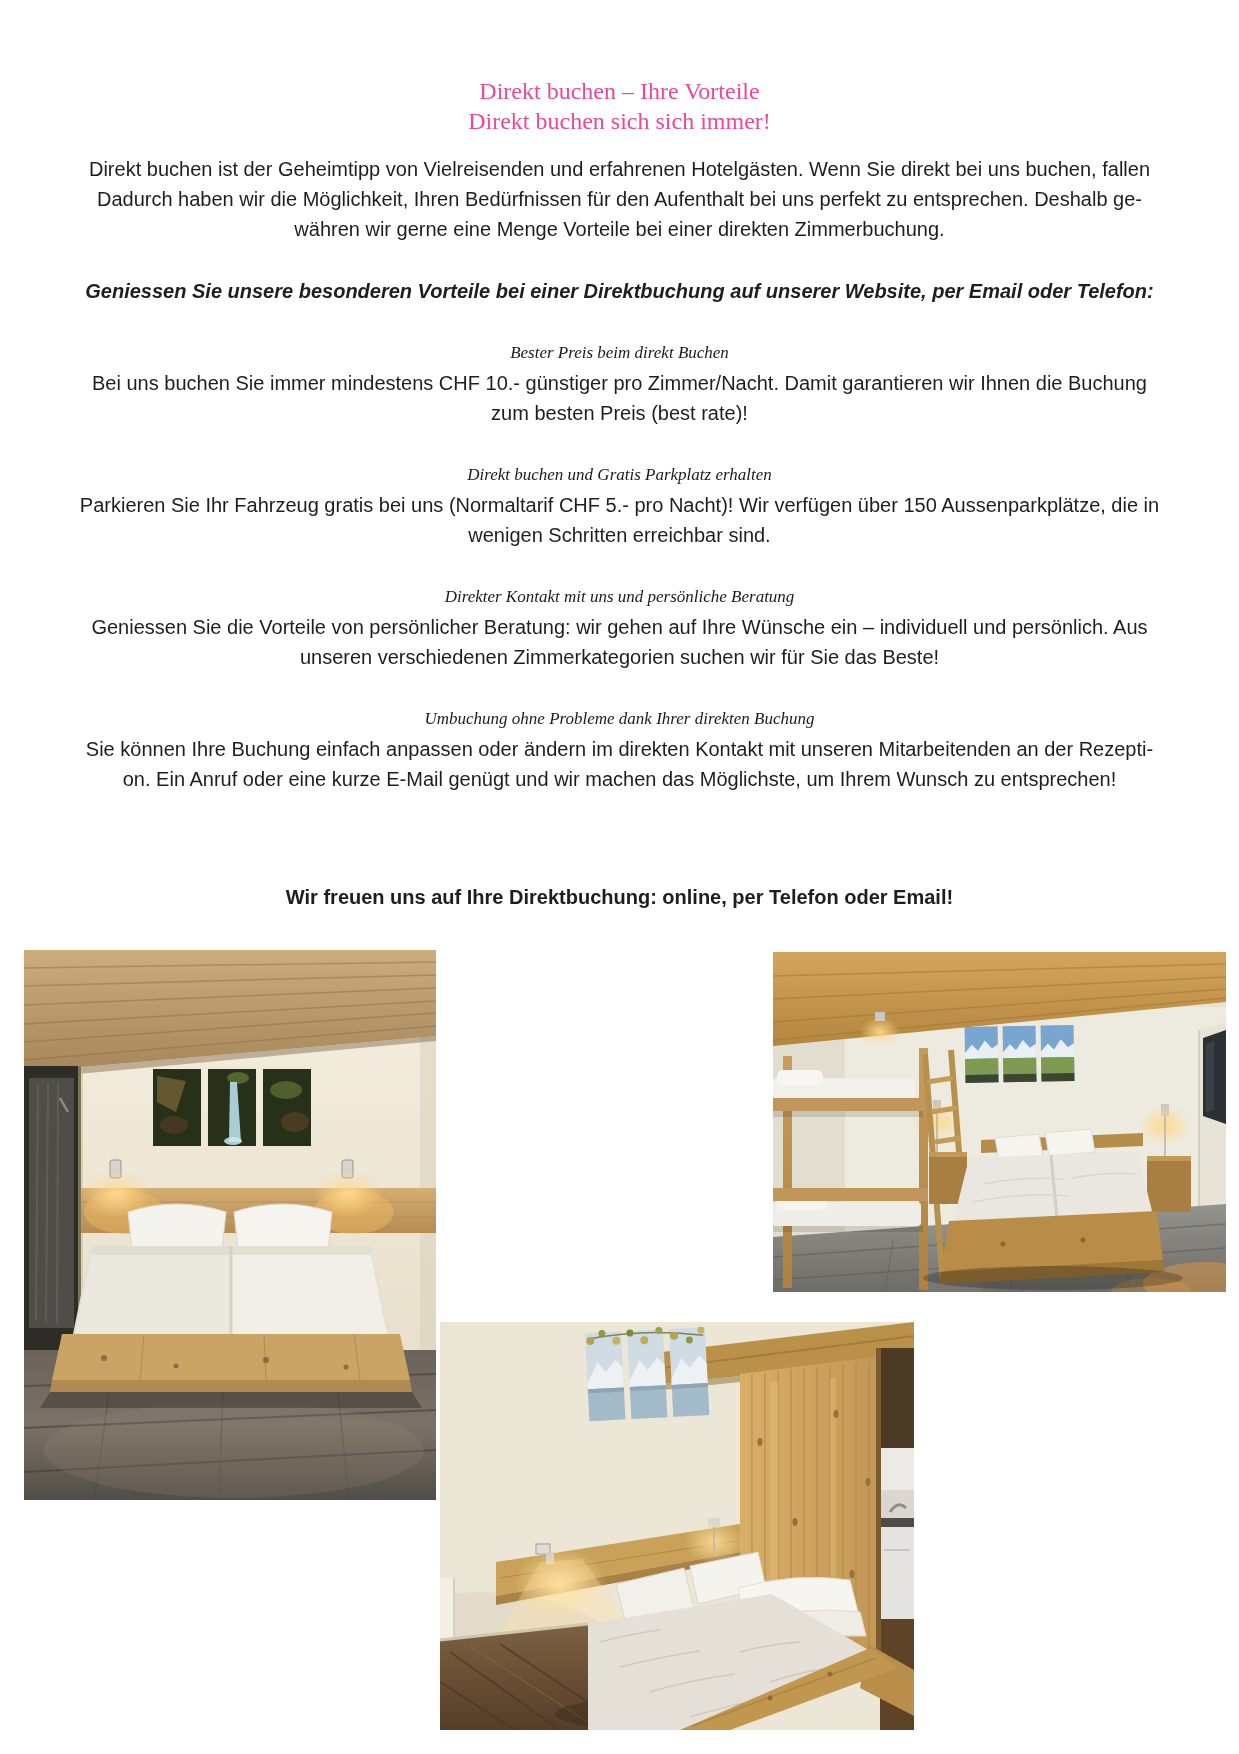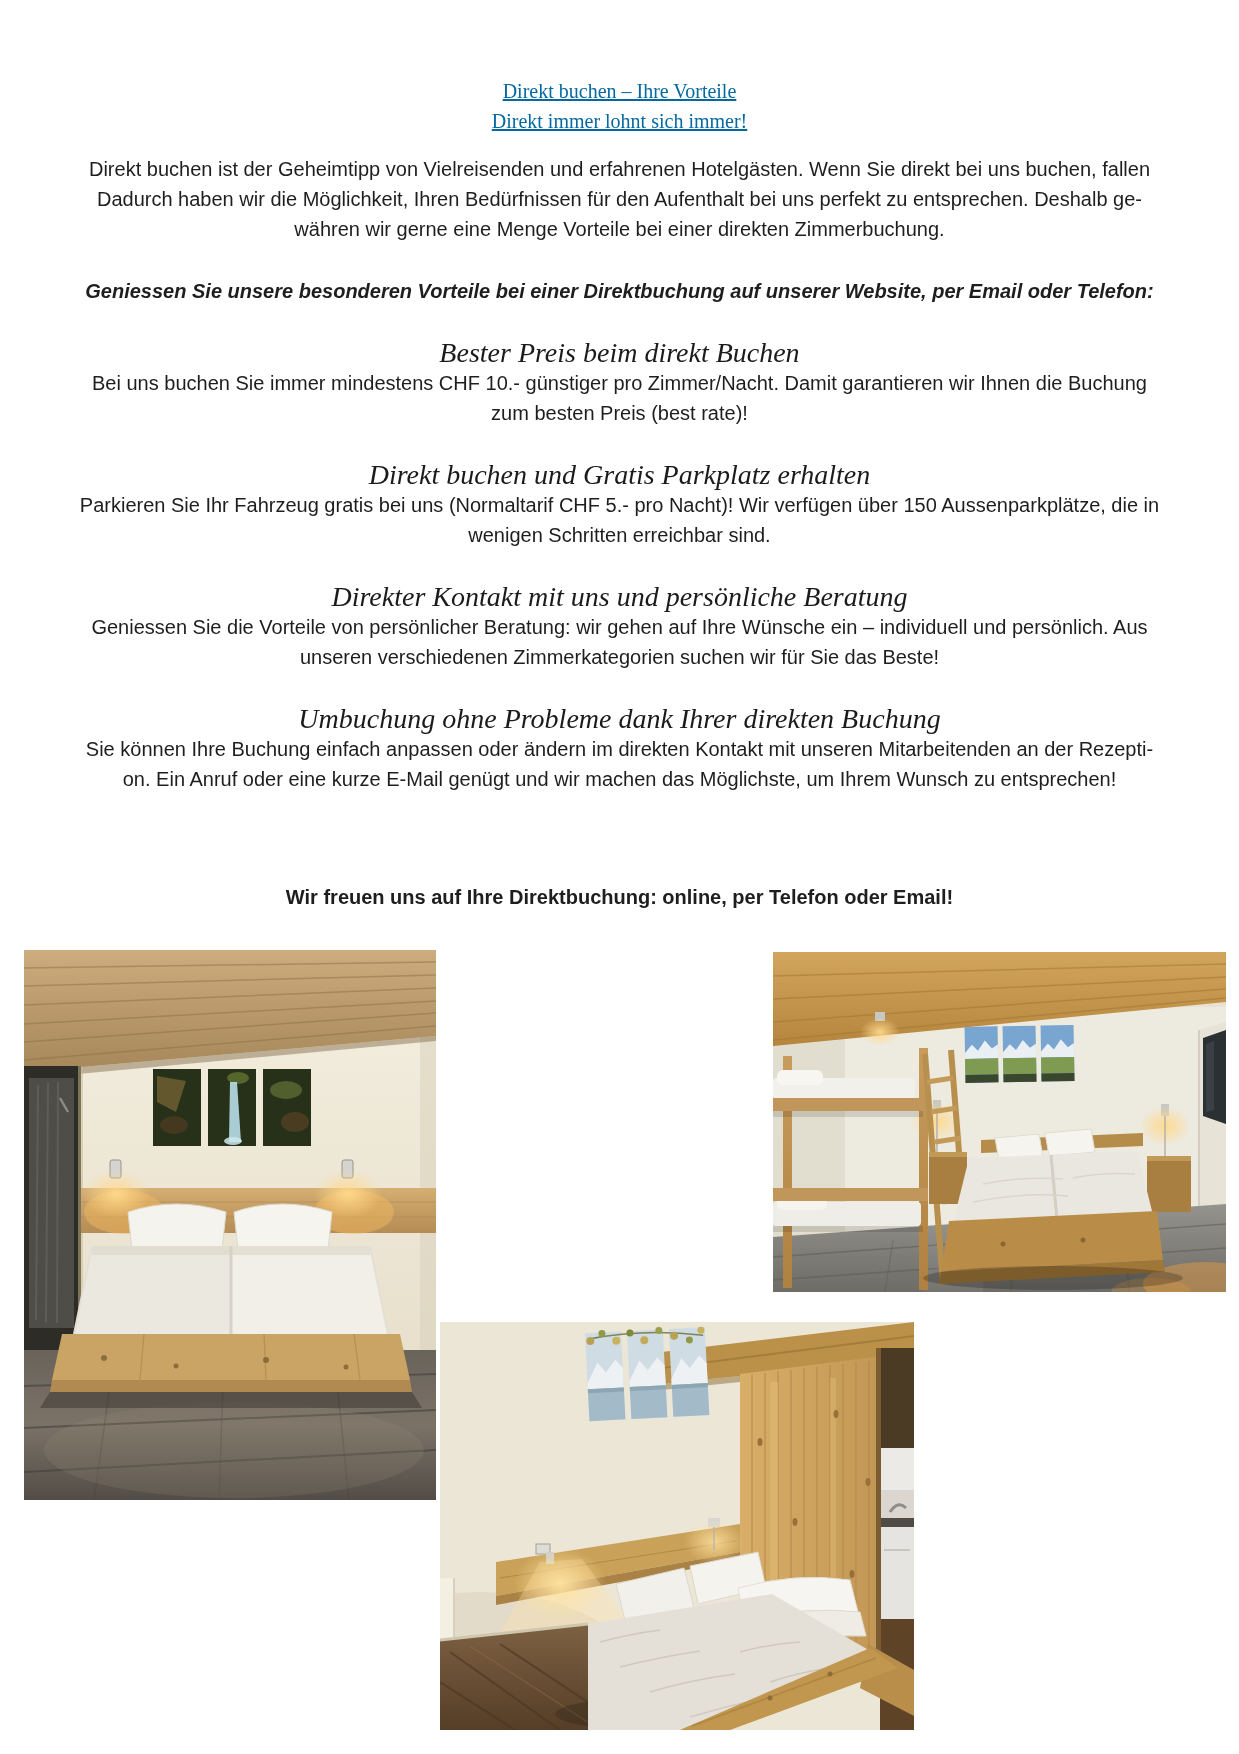--- a/index.html
+++ b/index.html
@@ -3,41 +3,41 @@
 <meta charset="utf-8">
 <style>
   html,body { margin:0; padding:0; background:#ffffff; }
   .page {
     position:relative; width:1239px; height:1754px; margin:0 auto;
     background:#ffffff; overflow:hidden;
     font-family:"Liberation Sans", sans-serif; color:#1e1e1e;
   }
   .text-col { position:absolute; left:14px; right:14px; top:0; text-align:center; }
   .pt76 { padding-top:76px; }
-  .t-serif { font-family:"Liberation Serif", serif; font-size:20px; line-height:30px; font-weight:400; color:#0369a1;text-decoration:underline; }
-  .h-serif { font-family:"Liberation Serif", serif; font-size:28px; line-height:30px; font-weight:400; color:#1b1b1b; }
+  .t-serif { font-family:"Liberation Serif", serif; font-size:24px; line-height:30px; font-weight:400; color:#ec4899; }
+  .h-serif { font-family:"Liberation Serif", serif; font-size:17px; line-height:30px; font-weight:400; color:#1b1b1b; }
   .line { font-size:20px; line-height:30px; white-space:nowrap; }
   .bold { font-weight:700; }
   .mt18 { margin-top:18px; }
   .mt28 { margin-top:32px;font-style:italic; }
   .mt96 { margin-top:88px; }
   .photo { position:absolute; overflow:hidden; background:#e8e2d4; }
   .photo svg { display:block; width:100%; height:100%; }
   #photo1 { left:24px;  top:950px;  width:412px; height:550px; }
   #photo2 { left:773px; top:952px;  width:453px; height:340px; }
   #photo3 { left:440px; top:1322px; width:474px; height:408px; }
 </style>
 </head>
 <body>
 
 <div class="page">
 
   <div class="text-col pt76">
     <div class="t-serif">Direkt buchen – Ihre Vorteile</div>
-    <div class="t-serif">Direkt immer lohnt sich immer!</div>
+    <div class="t-serif">Direkt buchen sich sich immer!</div>
 
     <div class="line mt18">Direkt buchen ist der Geheimtipp von Vielreisenden und erfahrenen Hotelgästen. Wenn Sie direkt bei uns buchen, fallen</div>
     <div class="line">Dadurch haben wir die Möglichkeit, Ihren Bedürfnissen für den Aufenthalt bei uns perfekt zu entsprechen. Deshalb ge-</div>
     <div class="line">währen wir gerne eine Menge Vorteile bei einer direkten Zimmerbuchung.</div>
 
     <div class="line bold mt28">Geniessen Sie unsere besonderen Vorteile bei einer Direktbuchung auf unserer Website, per Email oder Telefon:</div>
 
     <div>
       <div class="h-serif mt28">Bester Preis beim direkt Buchen</div>
       <div class="line">Bei uns buchen Sie immer mindestens CHF 10.- günstiger pro Zimmer/Nacht. Damit garantieren wir Ihnen die Buchung</div>

